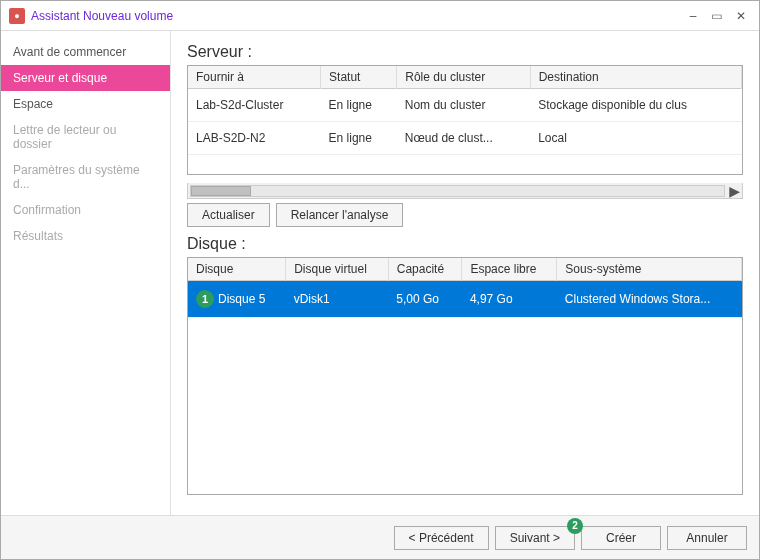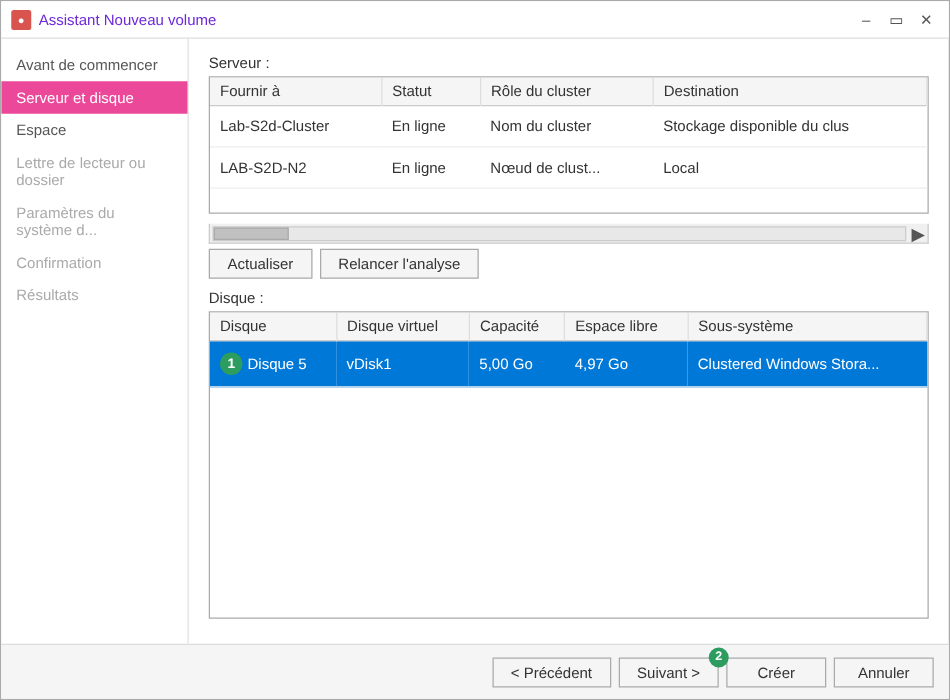--- a/index.html
+++ b/index.html
@@ -66,21 +66,21 @@
       color: #2d7ac5;
     }
 
     .main-body {
       display: flex;
       flex: 1;
       overflow: hidden;
     }
 
     .sidebar {
-      width: 150px;
+      width: 170px;
       background: #fff;
       padding: 8px 0;
       border-right: 1px solid #e0e0e0;
       flex-shrink: 0;
     }
     .sidebar-item {
       padding: 6px 12px;
       color: #555;
       font-size: 12px;
       cursor: pointer;
@@ -96,21 +96,21 @@
 
     .main-content {
       flex: 1;
       padding: 12px 16px;
       overflow: hidden;
       display: flex;
       flex-direction: column;
     }
 
     .section-label {
-      font-size: 12px;
+      font-size: 16px;
       color: #333;
       margin-bottom: 4px;
     }
 
     .table-wrapper {
       border: 1px solid #aaa;
       overflow: auto;
       margin-bottom: 8px;
     }
 

